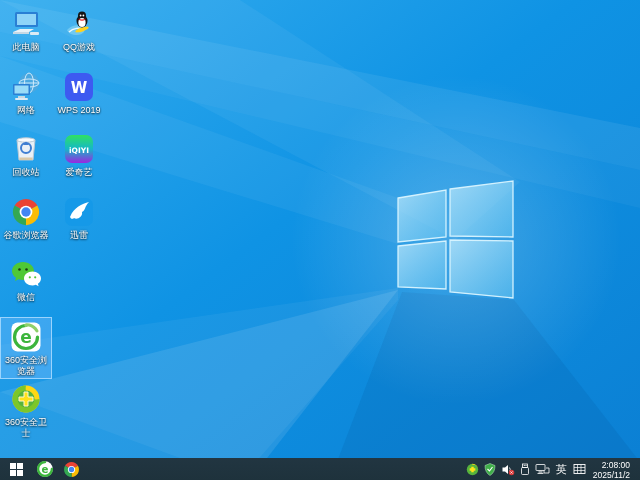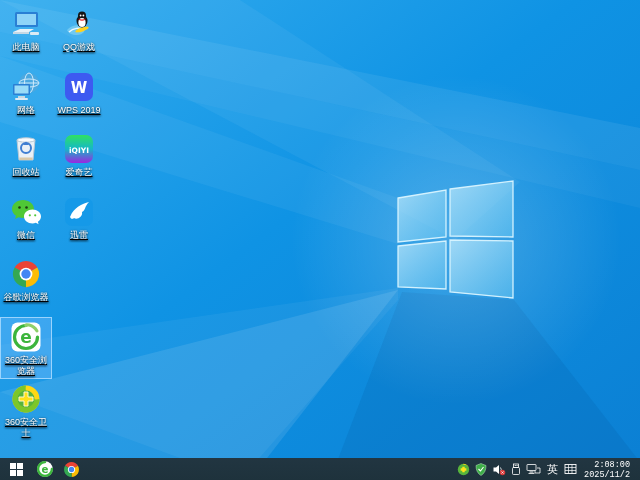--- a/index.html
+++ b/index.html
@@ -11,21 +11,20 @@
   
   .wallpaper{position:absolute;inset:0;width:640px;height:480px;}
   
   .desktop-grid{
     position:absolute;top:4px;left:0;
     display:grid;
     grid-template-rows:repeat(7,62.5px);
     grid-template-columns:52px 54px;
     grid-auto-flow:column;
     z-index:2;
-    text-decoration:underline;
   }
   .icon-cell{
     display:flex;flex-direction:column;align-items:center;
     padding-top:2px;cursor:default;border:1px solid transparent;
   }
   .icon-cell.selected{
     background:rgba(120,190,255,.40);
     border:1px solid rgba(170,220,255,.85);
   }
   .icon-art{width:34px;height:34px;display:flex;align-items:center;justify-content:center;}
@@ -46,21 +45,21 @@
   .start-btn{width:32px;}
   .start-glyph{display:grid;grid-template-columns:6px 6px;grid-template-rows:6px 6px;gap:1px;}
   .start-glyph span{background:#fff;display:block;}
   .pinned{width:26px;}
   .tb-spacer{flex:1;}
   .tray{display:flex;align-items:center;gap:5px;padding-right:6px;}
   .tray-ico{display:flex;align-items:center;justify-content:center;cursor:pointer;}
   .ime{color:#fff;font-size:11px;line-height:22px;cursor:pointer;padding:0 1px;}
   .clock{
     color:#fff;font-size:8.5px;line-height:10px;text-align:right;
-    padding:1px 4px 0 2px;cursor:pointer;white-space:nowrap;font-family:Liberation Mono, monospace;
+    padding:1px 4px 0 2px;cursor:pointer;white-space:nowrap;
   }
 </style>
 </head>
 <body>
 
 <svg class="wallpaper" viewBox="0 0 640 480" preserveAspectRatio="none">
   <defs>
     <linearGradient id="bg" x1="0" y1="0" x2="1" y2="1">
       <stop offset="0" stop-color="#35adef"></stop>
       <stop offset="0.45" stop-color="#0f93e4"></stop>
@@ -136,43 +135,43 @@
         <circle cx="16" cy="15" r="5" fill="none" stroke="#3f7fd2" stroke-width="2"></circle>
         <polygon points="16,8.5 19,12 13,12" fill="#3f7fd2"></polygon>
       </svg>
     </div>
     <div class="icon-label">回收站</div>
   </div>
 
 
   <div class="icon-cell">
     <div class="icon-art">
+      <svg width="30" height="30" viewBox="0 0 32 32">
+        <path d="M16,16 L3.88,9 A14,14 0 0 1 28.12,9 Z" fill="#ea4335"></path>
+        <path d="M16,16 L28.12,9 A14,14 0 0 1 16,30 Z" fill="#fbbc05"></path>
+        <path d="M16,16 L16,30 A14,14 0 0 1 3.88,9 Z" fill="#34a853"></path>
+        <circle cx="16" cy="16" r="6.8" fill="#ffffff"></circle>
+        <circle cx="16" cy="16" r="5" fill="#4285f4"></circle>
+      </svg>
+    </div>
+    <div class="icon-label">谷歌浏览器</div>
+  </div>
+
+  <div class="icon-cell">
+    <div class="icon-art">
       <svg width="32" height="32" viewBox="0 0 32 32">
         <path d="M13,4 C6.9,4 2,8 2,13 C2,15.8 3.5,18.2 6,19.8 L5,23 L8.6,21.2 C10,21.7 11.5,22 13,22 C19.1,22 24,18 24,13 C24,8 19.1,4 13,4 Z" fill="#4fc836"></path>
         <circle cx="9.5" cy="11.5" r="1.3" fill="#1d3b12"></circle>
         <circle cx="16.5" cy="11.5" r="1.3" fill="#1d3b12"></circle>
         <path d="M22.5,13.5 C27.2,13.5 31,16.6 31,20.4 C31,22.6 29.8,24.5 27.9,25.7 L28.6,28.2 L25.8,26.8 C24.7,27.2 23.6,27.4 22.5,27.4 C17.8,27.4 14,24.3 14,20.4 C14,16.6 17.8,13.5 22.5,13.5 Z" fill="#ffffff"></path>
         <circle cx="19.8" cy="19.3" r="1.1" fill="#4fc836"></circle>
         <circle cx="25.2" cy="19.3" r="1.1" fill="#4fc836"></circle>
       </svg>
     </div>
     <div class="icon-label">微信</div>
-  </div>
-
-  <div class="icon-cell">
-    <div class="icon-art">
-      <svg width="30" height="30" viewBox="0 0 32 32">
-        <path d="M16,16 L3.88,9 A14,14 0 0 1 28.12,9 Z" fill="#ea4335"></path>
-        <path d="M16,16 L28.12,9 A14,14 0 0 1 16,30 Z" fill="#fbbc05"></path>
-        <path d="M16,16 L16,30 A14,14 0 0 1 3.88,9 Z" fill="#34a853"></path>
-        <circle cx="16" cy="16" r="6.8" fill="#ffffff"></circle>
-        <circle cx="16" cy="16" r="5" fill="#4285f4"></circle>
-      </svg>
-    </div>
-    <div class="icon-label">谷歌浏览器</div>
   </div>
 
 
 
   <div class="icon-cell selected">
     <div class="icon-art">
       <svg width="30" height="30" viewBox="0 0 30 30">
         <rect x="0.5" y="0.5" width="29" height="29" rx="6" fill="#ffffff"></rect>
         <path d="M15,3.5 A11.5,11.5 0 1 0 26.5,15" fill="none" stroke="#3cb53c" stroke-width="3.2" stroke-linecap="round"></path>
         <path d="M26,9 C22,2 13,2 15,3.5" fill="none" stroke="#8ed06a" stroke-width="3" stroke-linecap="round"></path>

